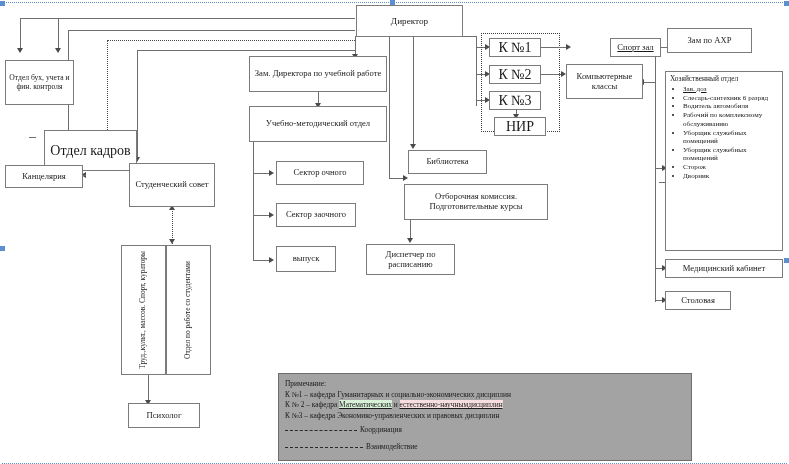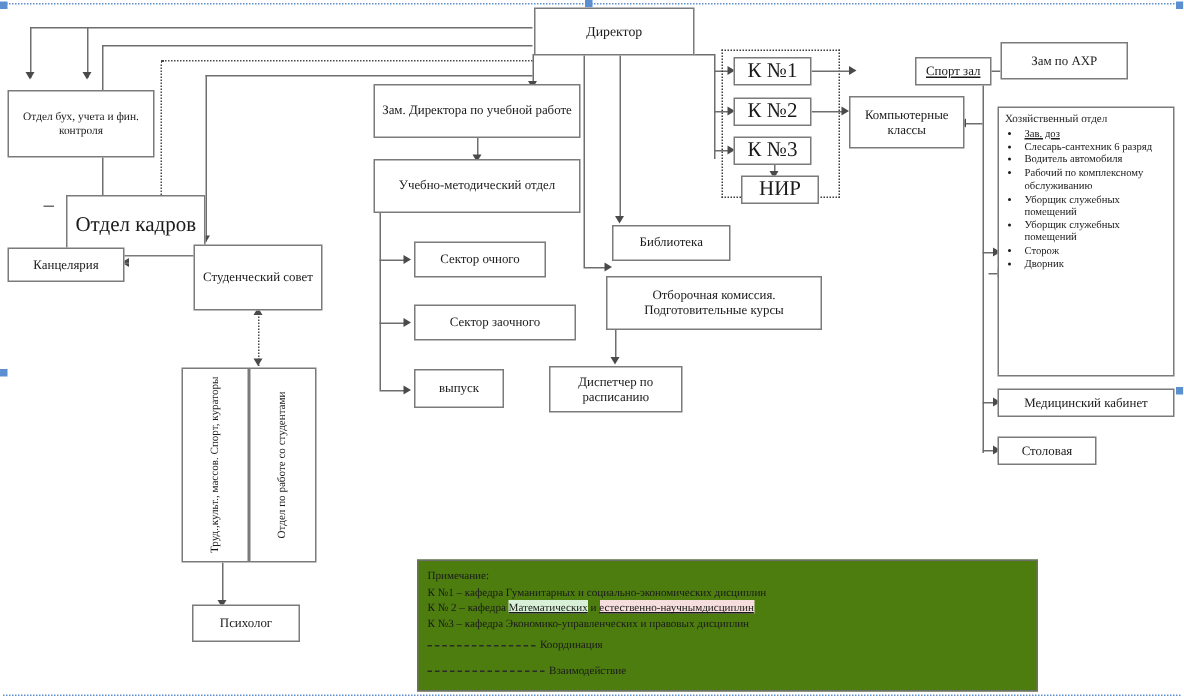--- a/index.html
+++ b/index.html
@@ -63,21 +63,21 @@
   .hoz{
     position:absolute;border:1px solid #7b7b7b;background:#fff;box-sizing:border-box;
     padding:3px 3px 2px 4px;font-size:7.1px;color:#1a1a1a;line-height:1.18;
   }
   .hoz .ttl{text-align:left;margin-bottom:1px;font-size:7.4px;}
   .hoz ul{margin:0;padding-left:13px;list-style:disc;}
   .hoz li{margin:0 0 0.5px 0;}
 
   
   .legend{
-    position:absolute;border:1px solid #6e6e6e;background:#4d7c0f;box-sizing:border-box;
+    position:absolute;border:1px solid #6e6e6e;background:#a3a3a3;box-sizing:border-box;
     padding:5px 6px;font-size:7.4px;color:#1a1a1a;line-height:1.45;text-align:left;
   }
   .legend .row{white-space:nowrap;}
   .hl-g{background:#d8f0d8;}
   .hl-p{background:#f6dede;}
   .legend .sampwrap{display:flex;align-items:center;gap:3px;margin-top:3px;}
   .samp-dashdot{
     display:inline-block;width:72px;height:0;
     border-top:1.6px dashed #2a2a2a;
   }
@@ -189,21 +189,21 @@
   <div class="ar ar-u" style="left:169px;top:205px;"></div>
   <div class="ar ar-d" style="left:169px;top:239px;"></div>
 
   <div class="v" style="left:148px;top:375px;height:28px;"></div>
   <div class="ar ar-d" style="left:145px;top:400px;"></div>
 
   <div class="box f9" style="left:356px;top:5px;width:107px;height:32px;">
     <span>Директор</span>
   </div>
 
-  <div class="box f75" style="left:5px;top:60px;width:98px;height:45px;">
+  <div class="box f75" style="left:5px;top:60px;width:69px;height:45px;">
     <span>Отдел бух, учета и фин. контроля</span>
   </div>
 
   <div class="box f8" style="left:44px;top:130px;width:93px;height:41px;">
     <span>Отдел кадров</span>
   </div>
 
   <div class="box f85" style="left:5px;top:165px;width:78px;height:23px;">
     <span>Канцелярия</span>
   </div>
@@ -220,21 +220,21 @@
   <div class="box f85" style="left:249px;top:106px;width:138px;height:36px;">
     <span>Учебно-методический отдел</span>
   </div>
 
   <div class="box f85" style="left:276px;top:161px;width:88px;height:24px;">
     <span>
         <span>Сектор очного</span>
       </span>
   </div>
 
-  <div class="box f85" style="left:276px;top:203px;width:108px;height:24px;">
+  <div class="box f85" style="left:276px;top:203px;width:80px;height:24px;">
     <span>Сектор заочного</span>
   </div>
 
   <div class="box f85" style="left:276px;top:246px;width:60px;height:26px;">
     <span>выпуск</span>
   </div>
 
   <div class="box f85" style="left:408px;top:150px;width:79px;height:24px;">
     <span>Библиотека</span>
   </div>

